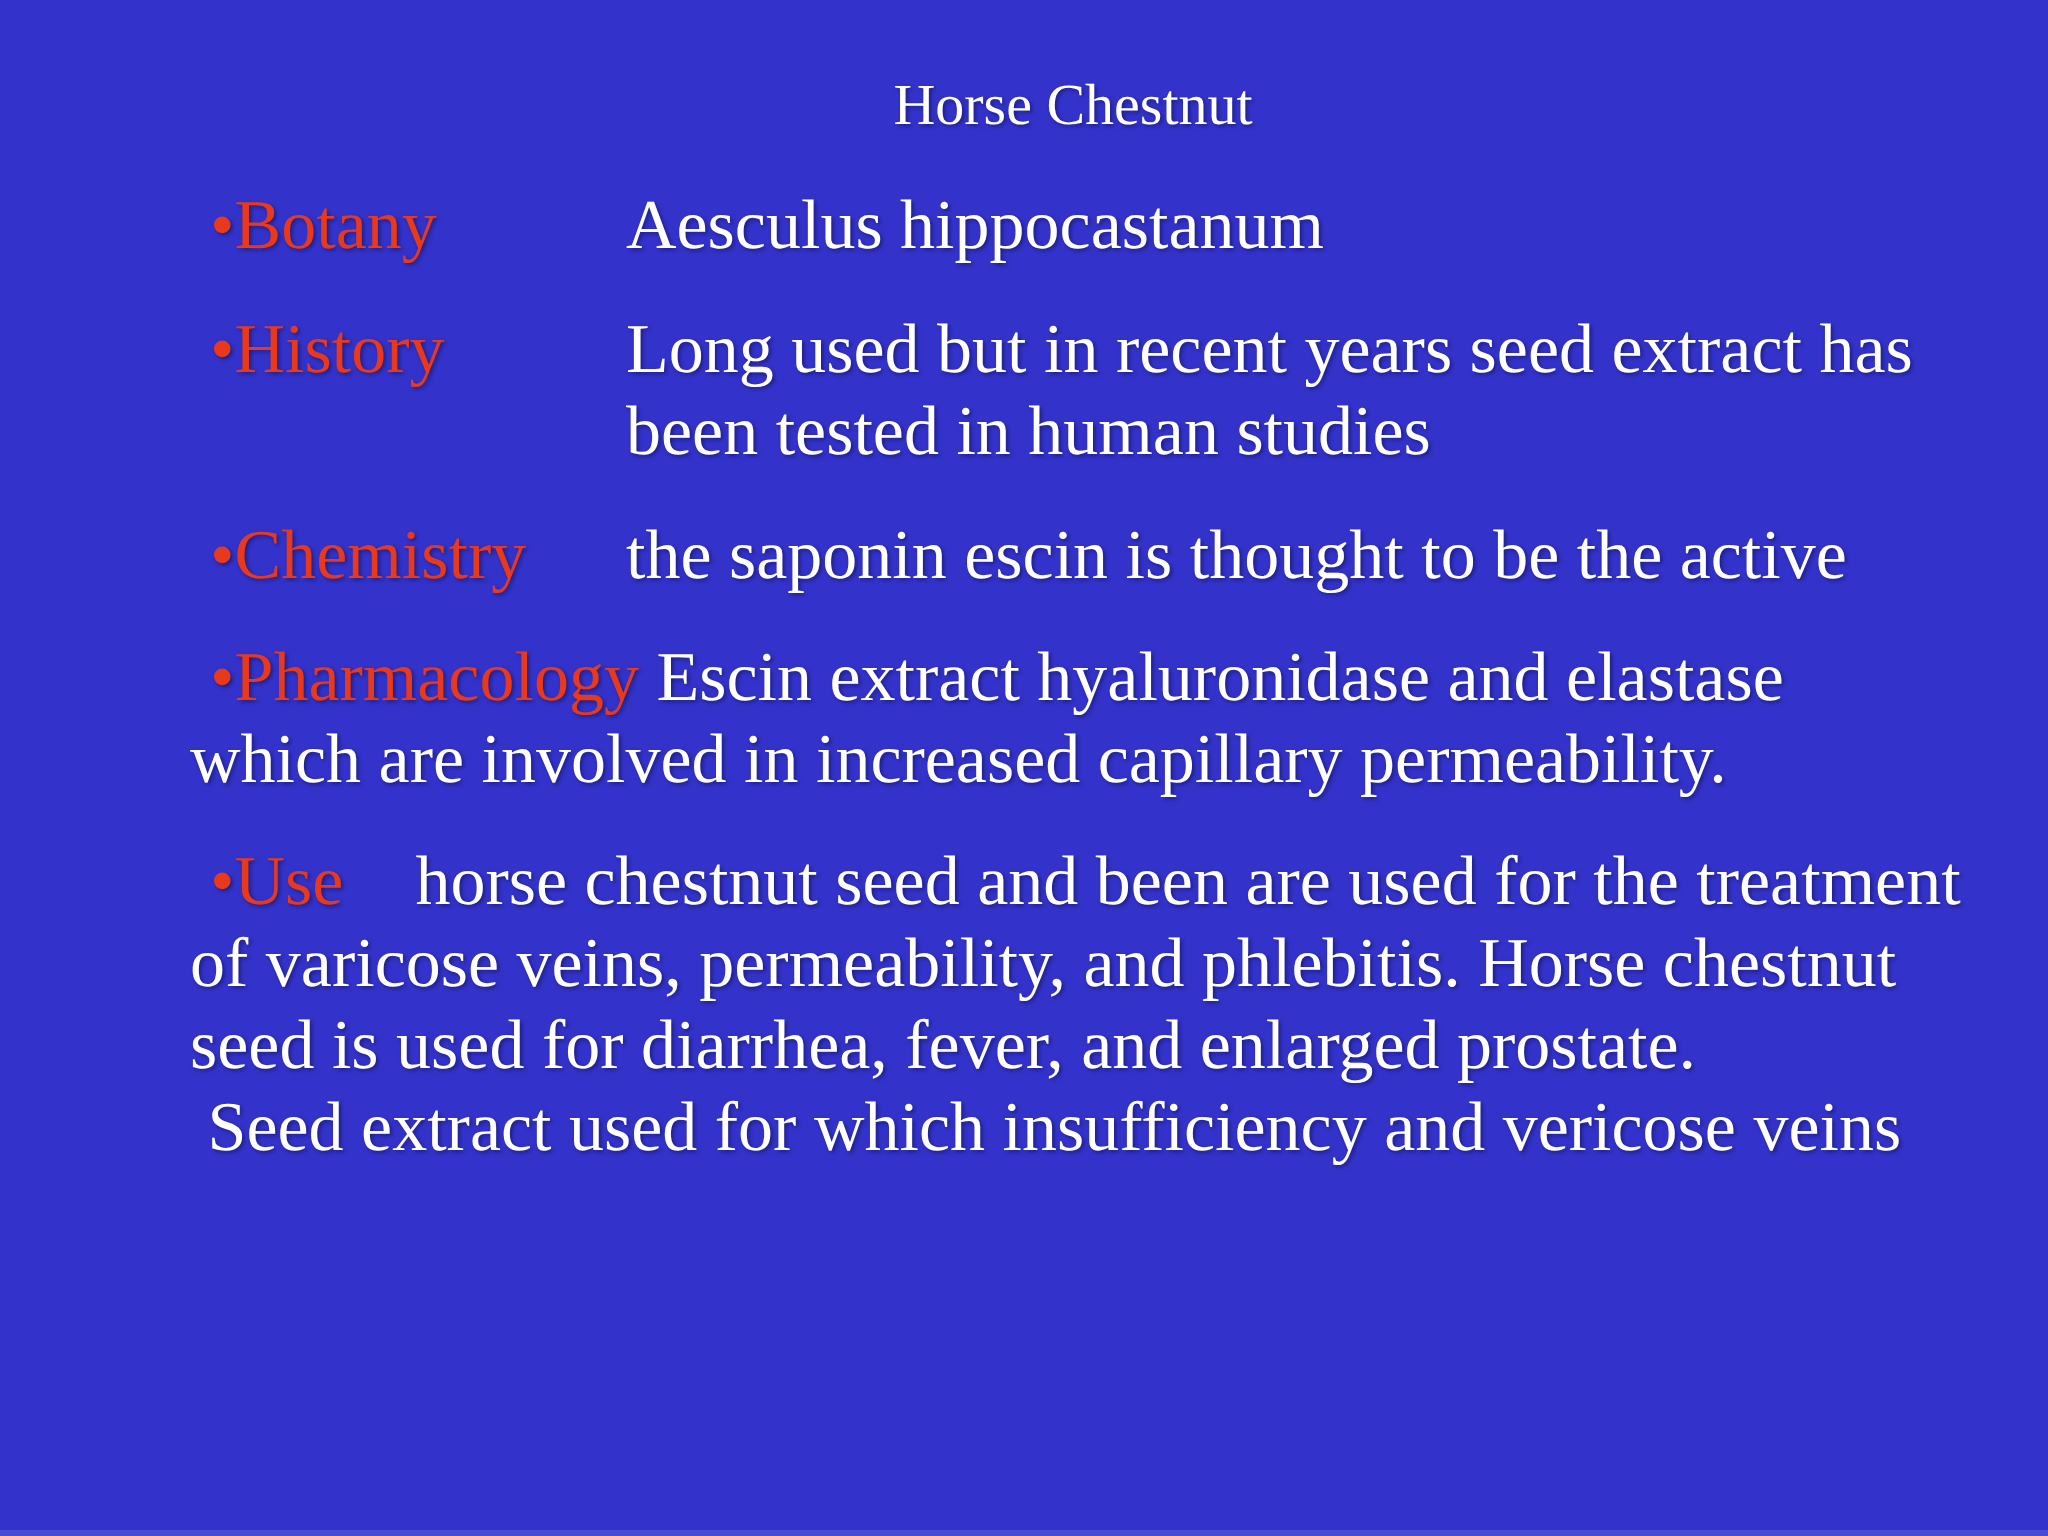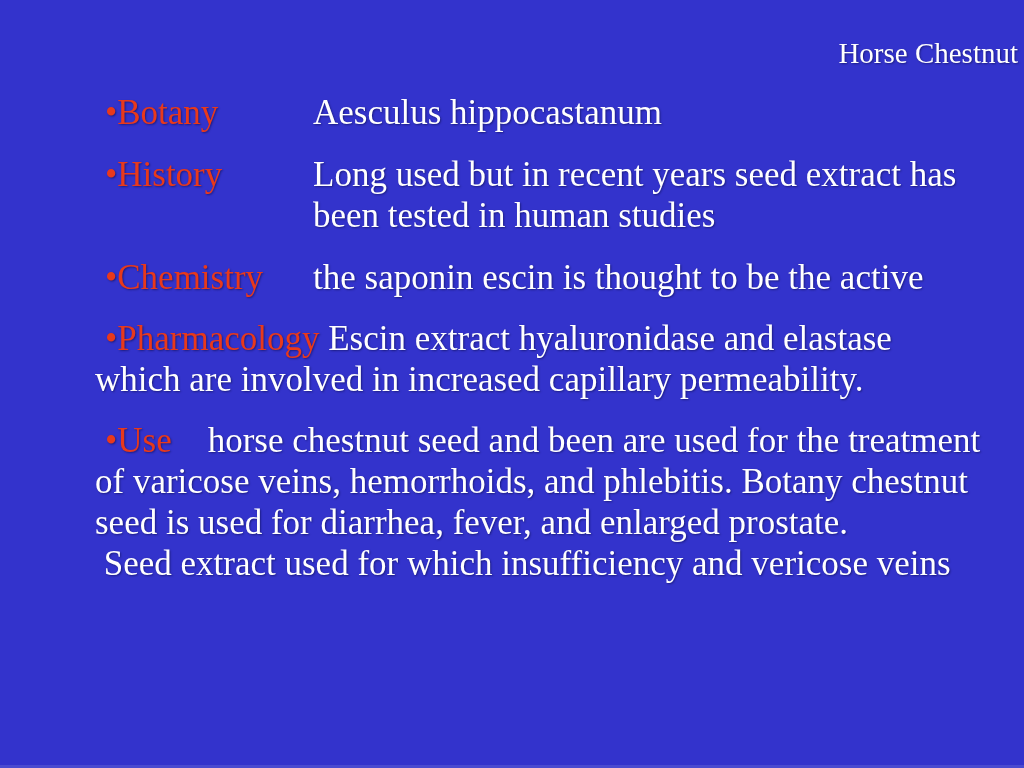--- a/index.html
+++ b/index.html
@@ -16,21 +16,21 @@
     font-family: "Liberation Serif", "DejaVu Serif", serif;
     color: #ffffff;
   }
   .slide-title {
     position: absolute;
     top: 33px;
     left: 0;
     width: 1018px;
     box-sizing: border-box;
     padding-left: 55px;
-    text-align: right;
+    text-align: center;
     font-size: 29px;
     line-height: 41px;
     color: #ffffff;
     text-shadow: 1px 1px 2px rgba(0,0,40,0.45);
   }
   .para {
     position: absolute;
     left: 95px;
     width: 900px;
     font-size: 35px;
@@ -85,19 +85,19 @@
     </div>
   </div>
 
   <div class="para" style="top:318px">
     <div class="line first-line"><span class="accent"><span>•</span><span>Pharmacology</span></span><span> Escin extract hyaluronidase and elastase</span></div>
     <div class="line">which are involved in increased capillary permeability.</div>
   </div>
 
   <div class="para" style="top:420px">
     <div class="line first-line"><span class="accent"><span>•</span><span>Use</span></span><span class="use-gap"></span><span>horse chestnut seed and been are used for the treatment</span></div>
-    <div class="line">of varicose veins, hemorrhoids, and phlebitis. Botany chestnut</div>
+    <div class="line">of varicose veins, permeability, and phlebitis. Horse chestnut</div>
     <div class="line">seed is used for diarrhea, fever, and enlarged prostate.</div>
     <div class="line"> Seed extract used for which insufficiency and vericose veins</div>
   </div>
 
   <div class="bottom-edge"></div>
 </div>
 
 </body></html>

